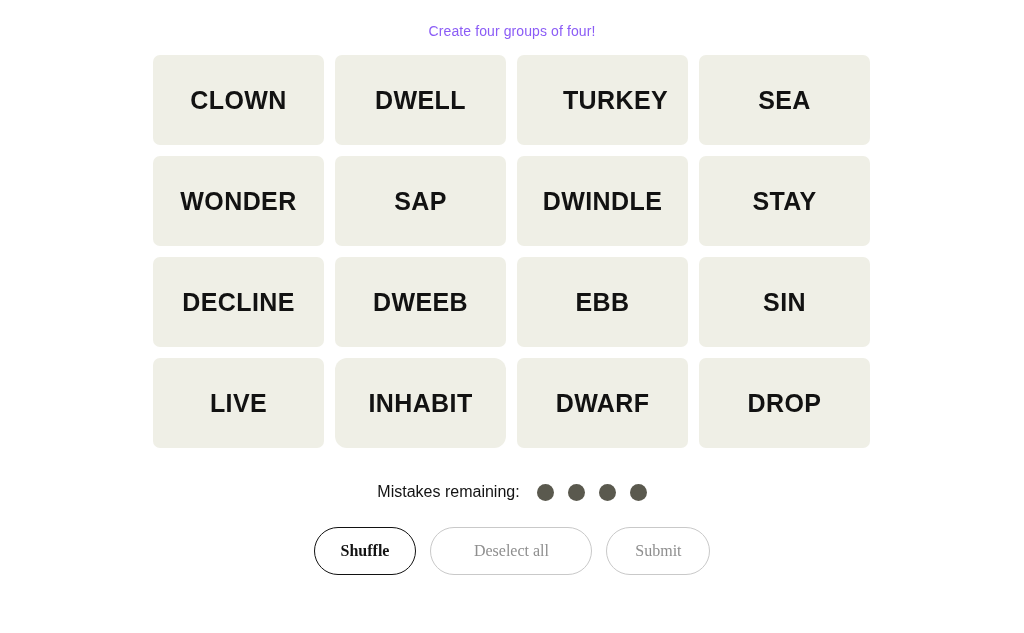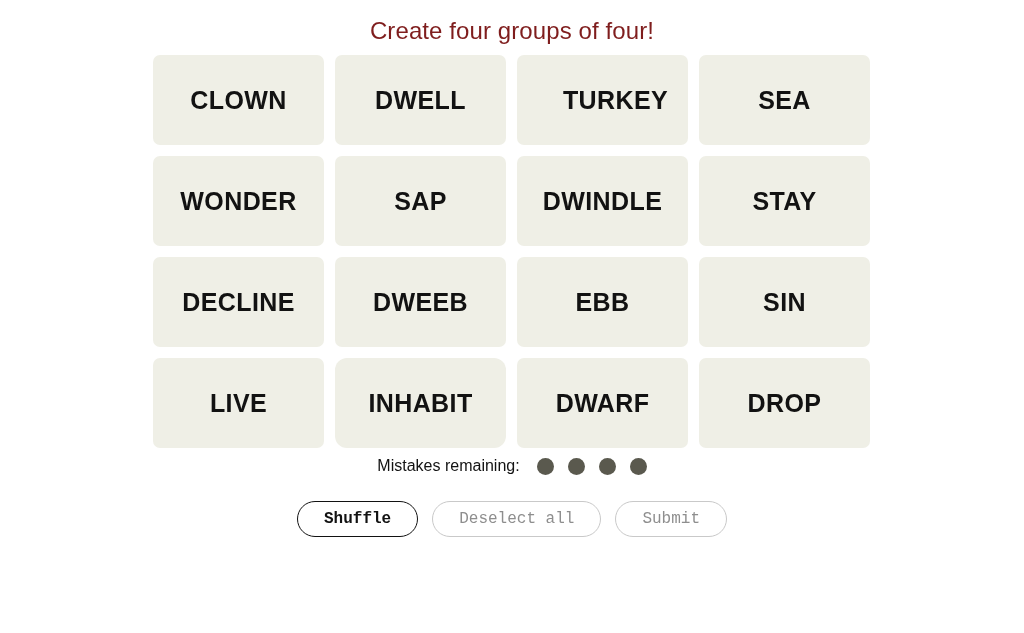--- a/index.html
+++ b/index.html
@@ -18,24 +18,24 @@
     width: 1024px;
     height: 633px;
     position: relative;
     display: flex;
     flex-direction: column;
     align-items: center;
     background: #ffffff;
   }
   .title {
     margin-top: 18px;
-    font-size: 24px;
+    font-size: 14px;
     font-weight: 400;
     line-height: 26px;
-    color: #7f1d1d;
+    color: #8b5cf6;
     letter-spacing: 0.1px;
     text-align: center;
   }
   .board {
     margin-top: 11px;
     width: 718px;
     display: grid;
     grid-template-columns: repeat(4, 171px);
     grid-template-rows: repeat(4, 90px);
     gap: 11px 11px;
@@ -54,21 +54,21 @@
   }
   .tile-label {
     font-size: 25px;
     font-weight: 700;
     letter-spacing: 0.4px;
     color: #121212;
     text-transform: uppercase;
     text-align: center;
   }
   .mistakes {
-    margin-top: 8px;
+    margin-top: 34px;
     display: flex;
     align-items: center;
     justify-content: flex-start;
     gap: 0;
   }
   .mistakes-label {
     font-size: 16px;
     font-weight: 400;
     color: #121212;
     line-height: 20px;
@@ -87,24 +87,24 @@
     display: block;
   }
   .actions {
     margin-top: 25px;
     display: flex;
     align-items: center;
     justify-content: center;
     gap: 14px;
   }
   .btn {
-    height: 36px;
+    height: 48px;
     border-radius: 26px;
     background: #ffffff;
-    font-family: Liberation Mono, monospace;
+    font-family: Liberation Serif, serif;
     font-size: 16px;
     line-height: 1;
     display: inline-flex;
     align-items: center;
     justify-content: center;
     box-sizing: border-box;
     cursor: pointer;
   }
   .btn-active {
     border: 1.6px solid #121212;

